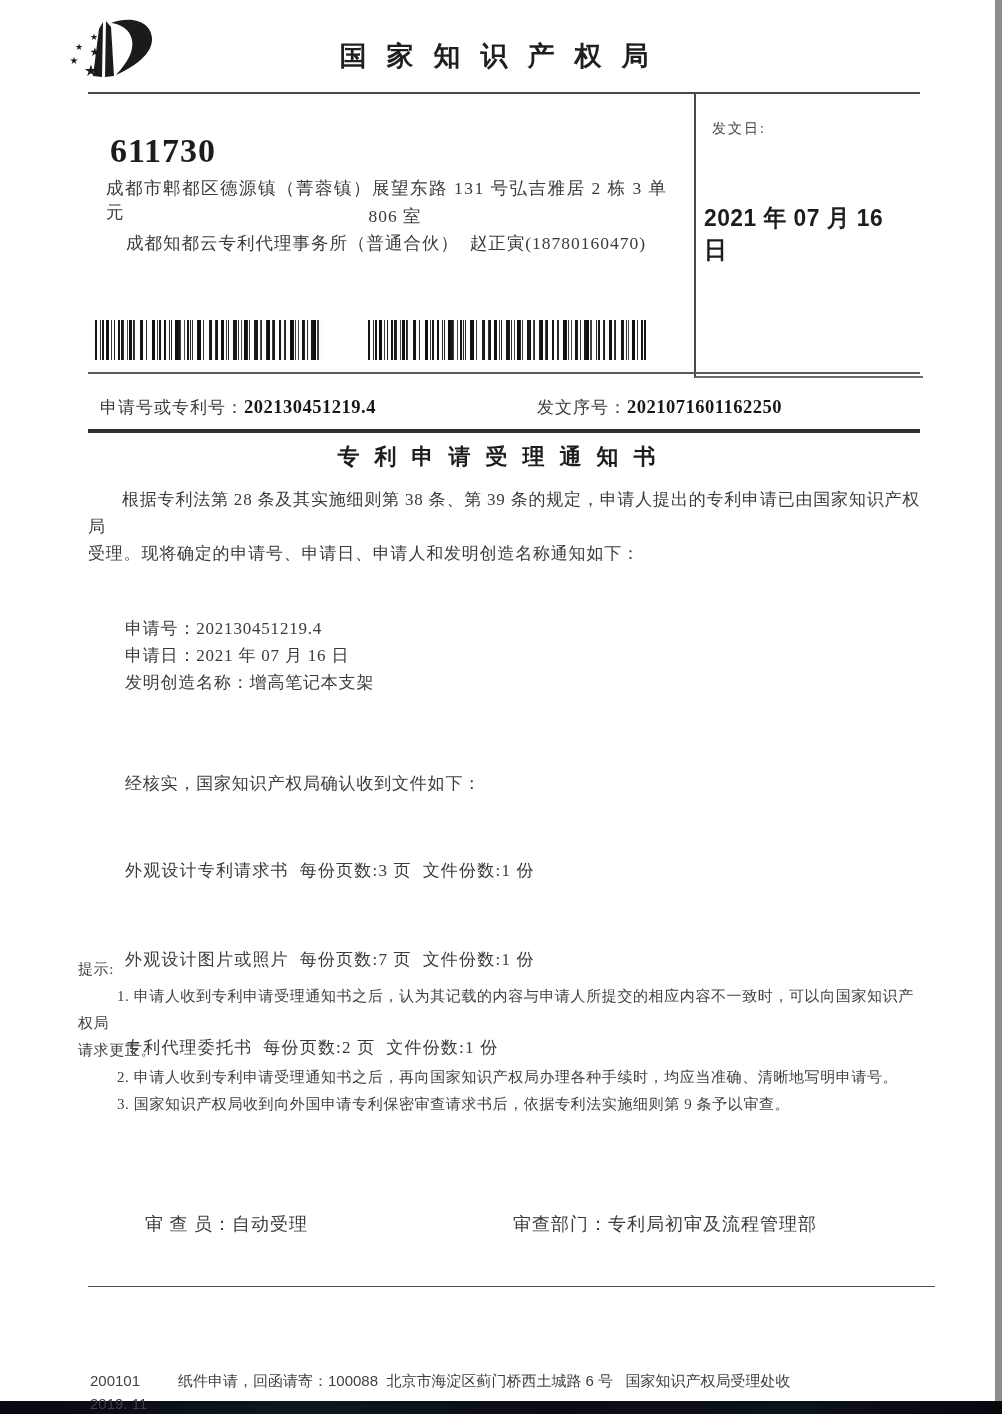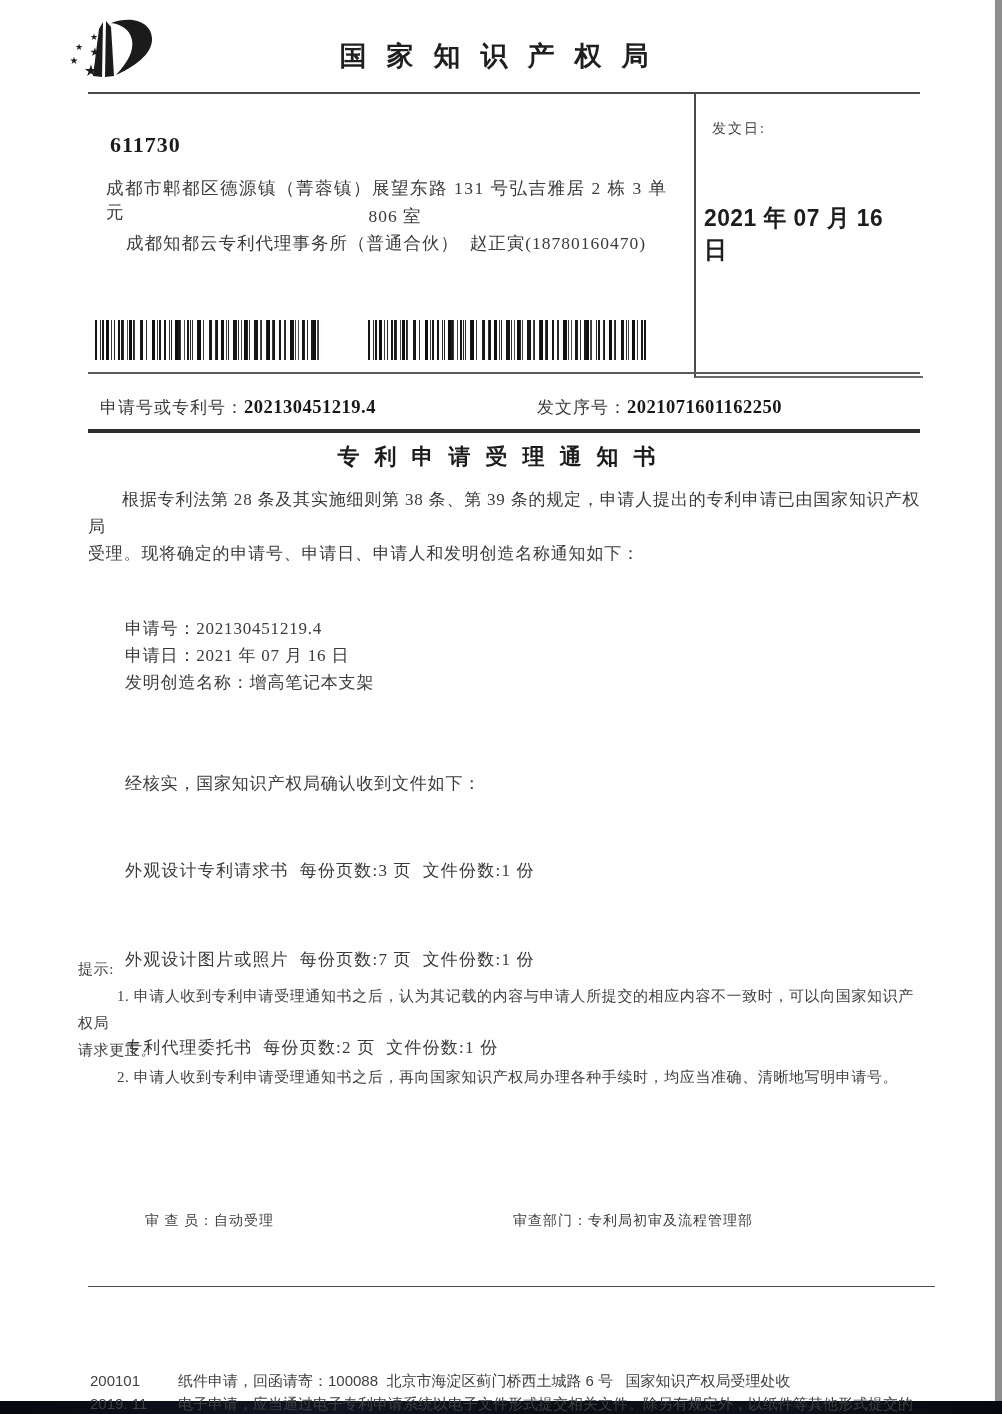--- a/index.html
+++ b/index.html
@@ -18,21 +18,21 @@
   .agency{left:0;top:38px;width:1008px;text-align:center;
     font-size:27px;font-weight:bold;color:#1f1f1f;letter-spacing:20px;}
   .rule-header{left:88px;top:92px;width:832px;height:2px;background:#4a4a4a;}
   
   .issue-box{left:694px;top:94px;width:227px;height:282px;
     border-left:2px solid #4a4a4a;border-bottom:2px solid #6a6a6a;}
   .issue-label{position:absolute;left:16px;top:26px;font-size:14px;letter-spacing:2px;color:#454545;}
   .issue-date{position:absolute;left:8px;top:108px;font-size:24px;font-weight:bold;color:#1d1d1d;
     font-family:"Liberation Sans","DejaVu Sans",sans-serif;letter-spacing:0.5px;transform:scaleX(.95);transform-origin:left;}
   
-  .postcode{left:110px;top:132px;font-size:22px;font-weight:bold;color:#1c1c1c;letter-spacing:1px;}
+  .postcode{left:110px;top:132px;font-size:34px;font-weight:bold;color:#1c1c1c;letter-spacing:1px;}
   .addr1{left:106px;top:176px;width:578px;font-size:17.5px;letter-spacing:1.5px;}
   .addr2{left:106px;top:204px;width:578px;text-align:center;font-size:17.5px;letter-spacing:1px;}
   .agent{left:126px;top:231px;width:640px;font-size:17.5px;letter-spacing:1px;}
   
   .barcode{top:320px;height:40px;background-color:#fdfdfd;
     background-image:
       repeating-linear-gradient(90deg,#161616 0 2px,transparent 2px 5px,#2f2f2f 5px 6px,transparent 6px 11px,#0f0f0f 11px 14px,transparent 14px 16px,#3d3d3d 16px 17px,transparent 17px 23px),
       repeating-linear-gradient(90deg,#242424 0 1px,transparent 1px 7px,#181818 7px 9px,transparent 9px 13px,#4a4a4a 13px 14px,transparent 14px 19px);}
   .bc1{left:95px;width:228px;}
   .bc2{left:368px;width:278px;}
@@ -48,21 +48,21 @@
     font-size:22px;font-weight:bold;color:#1d1d1d;letter-spacing:15px;}
   .body-block{left:88px;top:486px;width:845px;font-size:17px;line-height:27px;letter-spacing:0.8px;}
   .indent{ text-indent:2em;}
   .fields{margin-left:37px;margin-top:48px;}
   .doclist{margin-left:37px;line-height:29.5px;letter-spacing:1.2px;white-space:pre-wrap;}
   .spacer26{height:26px;}
   
   .hints{left:78px;top:956px;width:848px;font-size:15px;line-height:27px;letter-spacing:0.6px;color:#414141;}
   .hint-first{text-indent:2.6em;}
   
-  .signoff{left:88px;top:1212px;width:845px;height:30px;font-size:14px;color:#3d3d3d;}
+  .signoff{left:88px;top:1212px;width:845px;height:30px;font-size:18px;color:#3d3d3d;}
   .examiner{position:absolute;left:57px;top:0;letter-spacing:1px;}
   .dept{position:absolute;left:425px;top:0;letter-spacing:1px;}
   
   .rule-footer{left:88px;top:1286px;width:847px;height:1.2px;background:#4c4c4c;}
   .footer{left:90px;top:1354px;width:845px;
     font-family:"Liberation Sans","DejaVu Sans",sans-serif;
     font-size:15px;line-height:22.5px;color:#3f3f3f;margin-top:16px;}
   .footer-row{display:flex;}
   .footer-code{width:88px;flex:0 0 88px;}
   .footer-text{flex:1;white-space:pre-wrap;}
@@ -126,30 +126,31 @@
     <div>外观设计图片或照片  每份页数:7 页  文件份数:1 份</div>
     <div>专利代理委托书  每份页数:2 页  文件份数:1 份</div>
   </div>
 </div>
 
 <div class="abs hints">
   <div>提示:</div>
   <div class="hint-first">1. 申请人收到专利申请受理通知书之后，认为其记载的内容与申请人所提交的相应内容不一致时，可以向国家知识产权局</div>
   <div>请求更正。</div>
   <div class="hint-first">2. 申请人收到专利申请受理通知书之后，再向国家知识产权局办理各种手续时，均应当准确、清晰地写明申请号。</div>
+  <div class="hint-first">3. 国家知识产权局收到向外国申请专利保密审查请求书后，依据专利法实施细则第 9 条予以审查。</div>
 </div>
 
 <div class="abs signoff">
   <div class="examiner"><span>审 查 员：</span><span>自动受理</span></div>
   <div class="dept"><span>审查部门：</span><span>专利局初审及流程管理部</span></div>
 </div>
 
 <div class="abs rule-footer"></div>
 <div class="abs footer">
   <div class="footer-row">
     <div class="footer-code">200101</div>
     <div class="footer-text">纸件申请，回函请寄：100088  北京市海淀区蓟门桥西土城路 6 号   国家知识产权局受理处收</div>
   </div>
   <div class="footer-row">
     <div class="footer-code">2019. 11</div>
-    <div class="footer-text"><span>电子申请，应当通过电子专利申请系统以电子文件形式提交相关文件。除另有规定外，以纸件等其他形式提交的</span><br><span>文件视为未提交。</span></div>
+    <div class="footer-text"><br><span>文件视为未提交。</span></div>
   </div>
 </div>
 
 </body></html>

